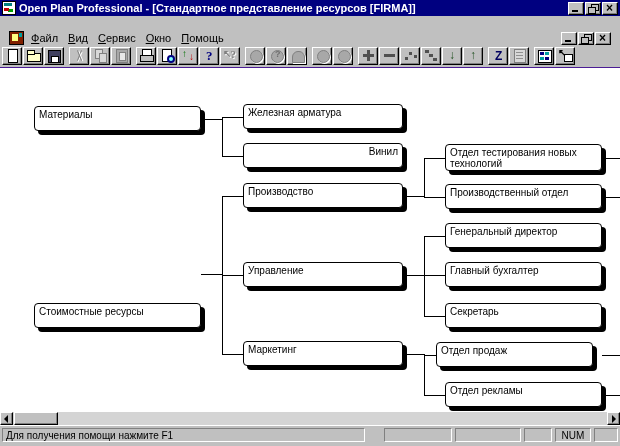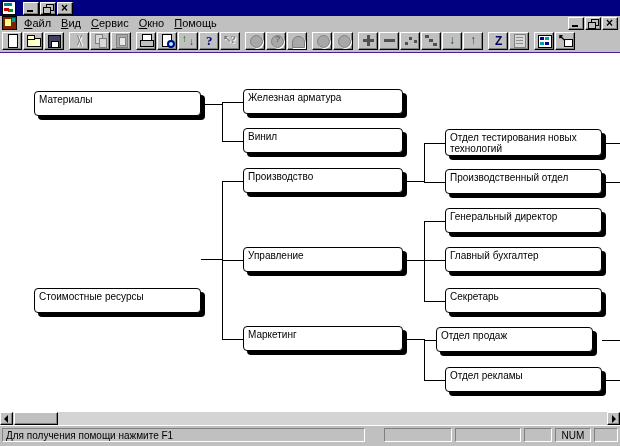--- a/index.html
+++ b/index.html
@@ -15,21 +15,21 @@
   .title-text{color:#fff;font-size:11px;font-weight:bold;white-space:nowrap;overflow:hidden;flex:1;}
   .win-controls{display:flex;gap:1px;margin-left:4px;flex:0 0 auto;}
   .wbtn{width:16px;height:13px;background:#c0c0c0;border:1px solid;border-color:#fff #000 #000 #fff;
         box-shadow:inset -1px -1px 0 #808080;position:relative;padding:0;}
   .glyph-min::before{content:"";position:absolute;left:3px;bottom:2px;width:6px;height:2px;background:#000;}
   .glyph-restore::before{content:"";position:absolute;left:5px;top:1px;width:6px;height:5px;border:1px solid #000;background:#c0c0c0;}
   .glyph-restore::after{content:"";position:absolute;left:2px;top:4px;width:6px;height:5px;border:1px solid #000;background:#c0c0c0;}
   .glyph-close::before{content:"×";position:absolute;left:3px;top:-2px;font:bold 12px "Liberation Sans",sans-serif;color:#000;}
 
   
-  .menubar{height:14px;display:flex;align-items:center;padding:0 2px;flex:0 0 auto;background:#c0c0c0;}
+  .menubar{height:14px;display:flex;align-items:center;padding:0 9px;flex:0 0 auto;background:#c0c0c0;margin-top:15px;}
   .doc-icon{width:13px;height:12px;background:#802000;border:1px solid #000;position:relative;margin-right:2px;flex:0 0 auto;}
   .doc-icon::before{content:"";position:absolute;left:2px;top:2px;width:6px;height:7px;background:#ffff80;}
   .doc-icon::after{content:"";position:absolute;right:1px;top:1px;width:3px;height:4px;background:#00a0a0;}
   .menu-items{display:flex;flex:1;}
   .menu-item{font-size:11px;color:#000;padding:0 5px;white-space:nowrap;}
   .menu-item u{text-decoration:underline;}
 
   
   .toolbar{height:22px;display:flex;align-items:center;padding:0 0 0 2px;flex:0 0 auto;background:#c0c0c0;}
   .tgroup{display:flex;gap:1px;margin-right:5px;}
@@ -102,20 +102,21 @@
             padding:0 3px;white-space:nowrap;overflow:hidden;box-sizing:border-box;color:#000;}
   .sb-msg{flex:1;}
 </style>
 </head>
 <body>
 
 <div class="screen">
 
   <div class="titlebar">
     <span class="app-icon"></span>
+    <span class="title-text">Open Plan Professional - [Стандартное представление ресурсов [FIRMA]]</span>
     <span class="win-controls">
       <button class="wbtn"><span class="glyph-min"></span></button>
       <button class="wbtn"><span class="glyph-restore"></span></button>
       <button class="wbtn"><span class="glyph-close"></span></button>
     </span>
   </div>
 
   <div class="menubar">
     <span class="doc-icon"></span>
     <nav class="menu-items" id="menu-items">
@@ -248,21 +249,21 @@
       <div class="cline" style="left: 424px; top: 167.5px; width: 21px; height: 1px;"></div>
       <div class="cline" style="left: 424px; top: 206.5px; width: 21px; height: 1px;"></div>
       <div class="cline" style="left: 424px; top: 247.5px; width: 21px; height: 1px;"></div>
       <div class="cline" style="left: 403px; top: 285.5px; width: 21px; height: 1px;"></div>
       <div class="cline" style="left: 424px; top: 285.5px; width: 1px; height: 41px;"></div>
       <div class="cline" style="left: 424px; top: 286.5px; width: 21px; height: 1px;"></div>
       <div class="cline" style="left: 424px; top: 326.5px; width: 21px; height: 1px;"></div>
       <div class="node" style="left: 34px; top: 38px; width: 167px; height: 25px;">Материалы</div>
       <div class="node" style="left: 34px; top: 235px; width: 167px; height: 25px;">Стоимостные ресурсы</div>
       <div class="node" style="left: 243px; top: 36px; width: 160px; height: 25px;">Железная арматура</div>
-      <div class="node" style="left: 243px; top: 75px; width: 160px; height: 25px;">Винил</div>
+      <div class="node" style="left: 243px; top: 75px; width: 160px; height: 25px; text-align: right;">Винил</div>
       <div class="node" style="left: 243px; top: 115px; width: 160px; height: 25px;">Производство</div>
       <div class="node" style="left: 243px; top: 194px; width: 160px; height: 25px;">Управление</div>
       <div class="node" style="left: 243px; top: 273px; width: 160px; height: 25px;">Маркетинг</div>
       <div class="cline" style="left: 602px; top: 89.5px; width: 18px; height: 1px;"></div>
       <div class="node" style="left: 445px; top: 76px; width: 157px; height: 27px;">Отдел тестирования новых технологий</div>
       <div class="cline" style="left: 602px; top: 128.5px; width: 18px; height: 1px;"></div>
       <div class="node" style="left: 445px; top: 116px; width: 157px; height: 25px;">Производственный отдел</div>
       <div class="node" style="left: 445px; top: 155px; width: 157px; height: 25px;">Генеральный директор</div>
       <div class="node" style="left: 445px; top: 194px; width: 157px; height: 25px;">Главный бухгалтер</div>
       <div class="node" style="left: 445px; top: 235px; width: 157px; height: 25px;">Секретарь</div>

